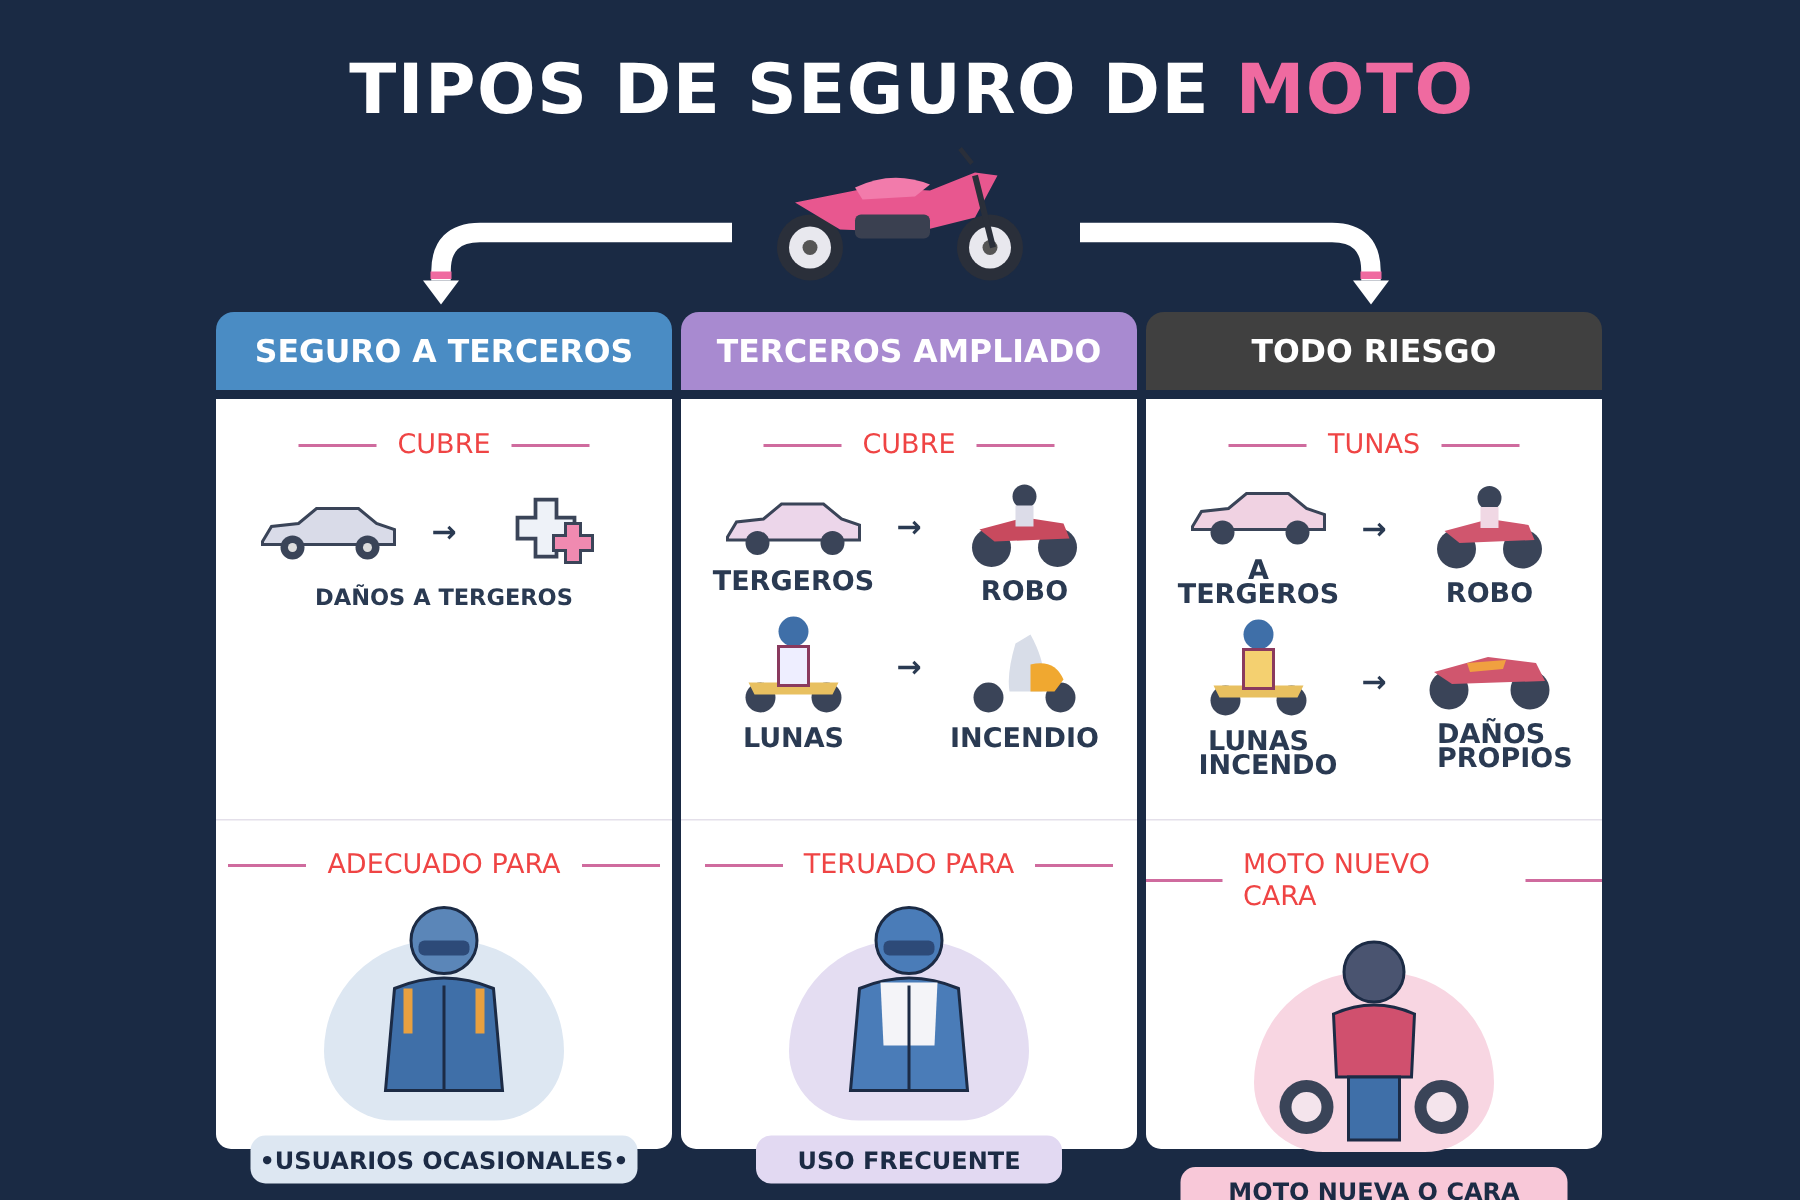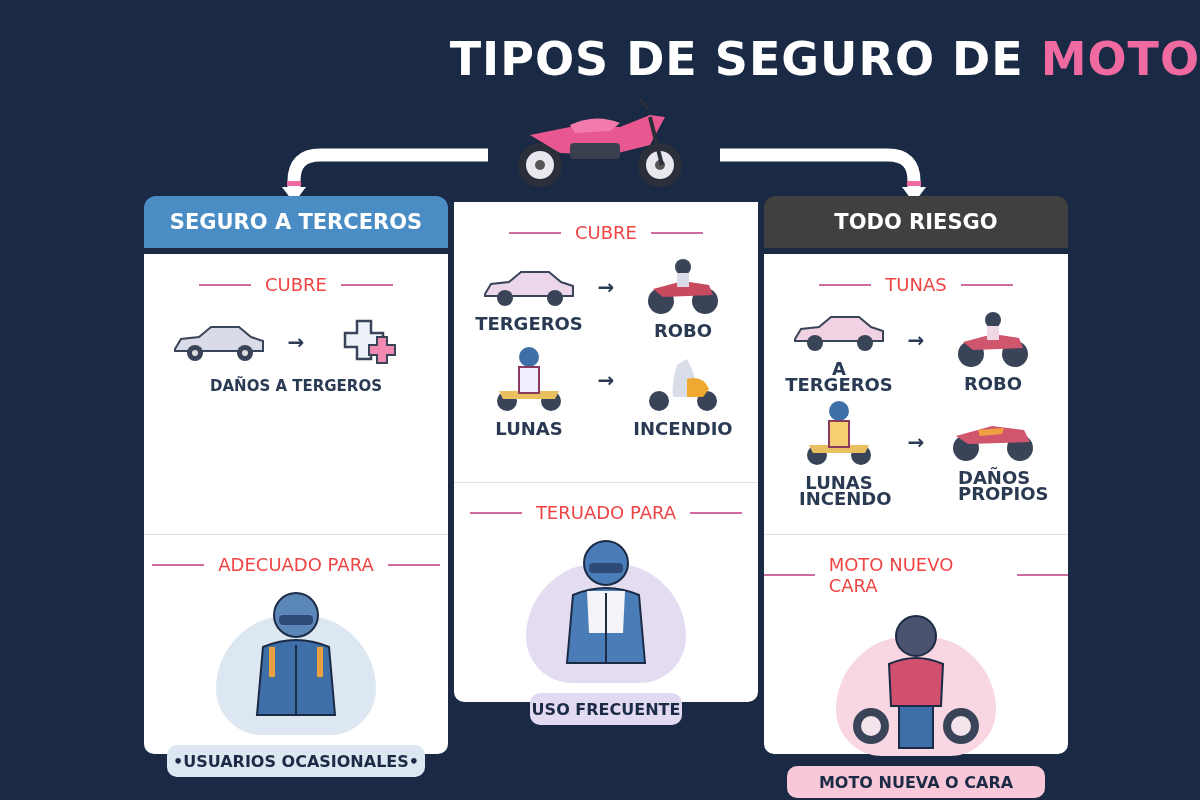--- a/index.html
+++ b/index.html
@@ -4,28 +4,28 @@
 <style>
   * { box-sizing: border-box; margin: 0; padding: 0; }
   html, body { width: 1200px; height: 800px; overflow: hidden; }
   body {
     background: #1a2a44;
     font-family: "DejaVu Sans", "Liberation Sans", sans-serif;
     position: relative;
   }
   .title {
     position: absolute; top: 32px; left: 0; width: 1200px;
-    text-align: right; font-size: 46px; font-weight: bold;
+    text-align: center; font-size: 46px; font-weight: bold;
     color: #ffffff; letter-spacing: 1px; padding-left: 16px;
   }
   .title .accent { color: #ef6aa0; }
   .hero-moto { position: absolute; left: 500px; top: 95px; width: 200px; height: 100px; }
   .arrow { position: absolute; }
 
-  .col { position: absolute; top: 196px; width: 304px; }
+  .col { position: absolute; top: 208px; width: 304px; }
   .col-header {
     height: 52px; border-radius: 12px 12px 0 0;
     color: #fff; font-weight: bold; font-size: 21px;
     display: flex; align-items: center; justify-content: center;
   }
   .col-body {
     background: #ffffff; height: 500px; margin-top: 6px;
     border-radius: 0 0 10px 10px; position: relative;
   }
   .section-title {
@@ -125,20 +125,21 @@
           <rect x="28" y="62" width="6" height="30" fill="#e8a040"></rect>
             <rect x="76" y="62" width="6" height="30" fill="#e8a040"></rect>
         </svg>
       </div>
       <div class="pill" style="width:258px;background:#dde7f2">•USUARIOS OCASIONALES•</div>
     </div>
   </div>
 </div>
 
 <div class="col" style="left:454px">
+  <div class="col-header" style="background:#a88ad0">TERCEROS AMPLIADO</div>
   <div class="col-body">
     <div class="section-title">
       <span class="line"></span>
       <span>CUBRE</span>
       <span class="line"></span>
     </div>
     <div class="grid">
       <div class="cell">
         <svg width="100" height="46" viewBox="0 0 100 46">
           <path d="M6 30 L12 20 L30 18 L42 8 L70 8 L82 18 L94 22 L94 32 L6 32 Z" fill="#ecd6ea" stroke="#3a4458" stroke-width="2"></path>
@@ -189,21 +190,21 @@
       <div class="person-wrap">
         <div class="halo" style="background:#e4ddf2"></div>
         <svg width="110" height="150" viewBox="0 0 110 150" style="position:relative">
           <circle cx="55" cy="30" r="22" fill="#4a7cb8" stroke="#1c2b45" stroke-width="2"></circle>
           <rect x="38" y="30" width="34" height="10" rx="4" fill="#2d4a78"></rect>
           <path d="M22 62 Q55 48 88 62 L94 130 L16 130 Z" fill="#4a7cb8" stroke="#1c2b45" stroke-width="2"></path>
           <path d="M36 58 L74 58 L72 100 L38 100 Z" fill="#f4f4f8"></path>
           <line x1="55" y1="60" x2="55" y2="130" stroke="#1c2b45" stroke-width="2"></line>
         </svg>
       </div>
-      <div class="pill" style="width:152px;background:#e2d9f2">USO FRECUENTE</div>
+      <div class="pill" style="width:204px;background:#e2d9f2">USO FRECUENTE</div>
     </div>
   </div>
 </div>
 
 <div class="col" style="left:764px">
   <div class="col-header" style="background:#404040">TODO RIESGO</div>
   <div class="col-body">
     <div class="section-title">
       <span class="line"></span>
       <span>TUNAS</span>

